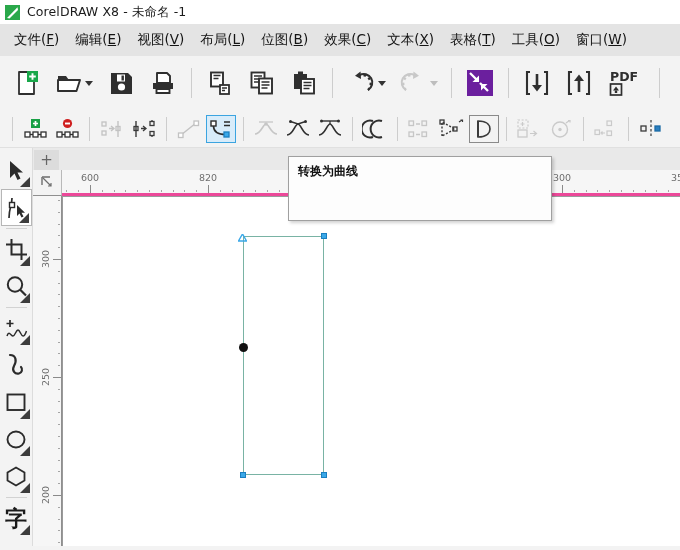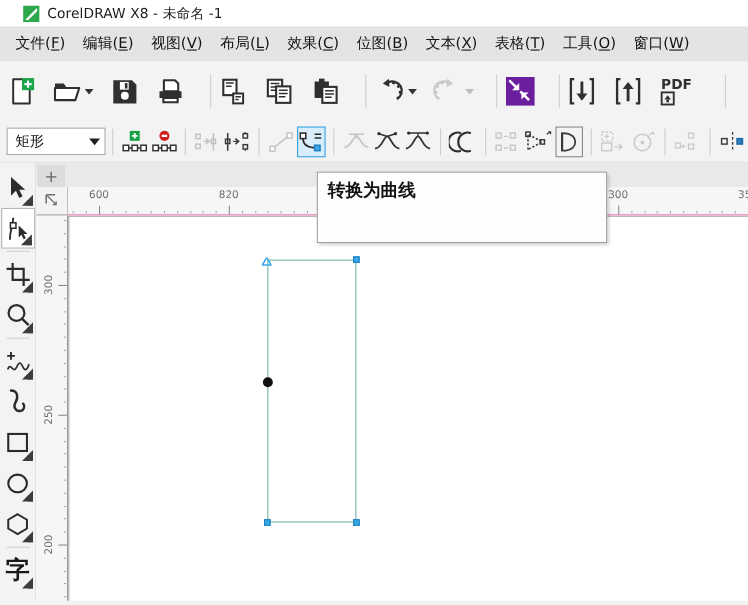--- a/index.html
+++ b/index.html
@@ -8,21 +8,21 @@
     overflow: hidden;
     font-family: "DejaVu Sans", "Liberation Sans", sans-serif;
     background: #ffffff;
   }
   #app { position: relative; width: 680px; height: 550px; }
 
   
   .titlebar {
     position: absolute; left:0; top:0; width:680px; height:24px;
     background:#ffffff;
-    display:flex; align-items:center; gap:7px; padding-left:21px;
+    display:flex; align-items:center; gap:7px; padding-left:5px;
   }
   .app-logo { width:15px; height:15px; position:relative; flex:none; }
   .title-text { font-size:12.5px; color:#1b1b1b; white-space:nowrap; letter-spacing:0.1px; }
 
   
   .menubar {
     position:absolute; left:0; top:24px; width:680px; height:32px;
     background:#e4e4e4;
     display:flex; align-items:center; padding-left:6px;
   }
@@ -32,21 +32,21 @@
   }
   .menu-item u { text-decoration:underline; }
 
   
   .toolbar {
     position:absolute; left:0; top:56px; width:680px; height:54px;
     background:#f3f3f3;
     display:flex; align-items:center; padding-left:6px; gap:0px;
   }
   .tb-btn {
-    width:42px; height:46px; display:flex; align-items:center; 
+    width:42px; height:46px; display:flex; align-items:center; justify-content:center;
     position:relative; cursor:default;
   }
   .tb-btn.wide { width:52px; }
   .tb-sep { width:1px; height:30px; background:#cdcdcd; margin:0 7px; flex:none; }
   .tb-caret {
     width:0;height:0;border-left:4px solid transparent;border-right:4px solid transparent;
     border-top:5px solid #333; margin-left:3px;
   }
   .tb-caret.dim { border-top-color:#bdbdbd; }
 
@@ -105,21 +105,21 @@
   .tool-sep { width:21px; height:1px; background:#d2d2d2; margin:2px 0; }
 
   
   .ruler-corner {
     position:absolute; left:33px; top:170px; width:29px; height:26px;
     background:#f3f3f3; border-right:1px solid #b9b9b9; border-bottom:1px solid #8f8f8f;
     display:flex;align-items:center;justify-content:center;
   }
   .ruler-h {
     position:absolute; left:62px; top:170px; width:618px; height:26px;
-    background:#f6f6f6; border-bottom:1px solid #ec4899; overflow:hidden;
+    background:#f6f6f6; border-bottom:3px solid #ec4899; overflow:hidden;
   }
   .ruler-v {
     position:absolute; left:33px; top:196px; width:29px; height:354px;
     background:#f6f6f6; border-right:1px solid #8f8f8f; overflow:hidden;
   }
   .rh-label { position:absolute; top:2px; font-size:9.5px; color:#6e6e6e; transform:translateX(-50%); }
   .rh-tickmaj { position:absolute; bottom:0; width:1px; height:8px; background:#8a8a8a; }
   .rh-tickmin { position:absolute; bottom:1px; width:1px; height:2px; background:#a5a5a5; }
   .rv-label {
     position:absolute; left:3px; font-size:9.5px; color:#6e6e6e;
@@ -155,21 +155,21 @@
     background:#111111;
   }
 
   
   .tooltip {
     position:absolute; left:288px; top:156px; width:264px; height:65px;
     background:#fdfdfd; border:1px solid #a0a0a0;
     box-shadow:2px 2px 3px rgba(0,0,0,0.18);
     padding:6px 9px; z-index:50;
   }
-  .tt-title { font-size:16px; font-weight:bold; color:#111; margin-bottom:2px; }
+  .tt-title { font-size:12px; font-weight:bold; color:#111; margin-bottom:2px; }
   .tt-body { font-size:12.5px; color:#1a1a1a; line-height:1.32; }
 
   .bottom-strip {
     position:absolute; left:0; top:546px; width:680px; height:4px; background:#f3f3f3;
   }
 </style>
 </head>
 <body>
 
 <div id="app">
@@ -182,22 +182,22 @@
       </svg>
     </span>
     <span class="title-text">CorelDRAW X8 - 未命名 -1</span>
   </div>
 
   <div class="menubar">
     <div class="menu-item"><span>文件</span>(<u>F</u>)</div>
     <div class="menu-item"><span>编辑</span>(<u>E</u>)</div>
     <div class="menu-item"><span>视图</span>(<u>V</u>)</div>
     <div class="menu-item"><span>布局</span>(<u>L</u>)</div>
+    <div class="menu-item"><span>位图</span>(<u>B</u>)</div>
     <div class="menu-item"><span>效果</span>(<u>C</u>)</div>
-    <div class="menu-item"><span>位图</span>(<u>B</u>)</div>
     <div class="menu-item"><span>文本</span>(<u>X</u>)</div>
     <div class="menu-item"><span>表格</span>(<u>T</u>)</div>
     <div class="menu-item"><span>工具</span>(<u>O</u>)</div>
     <div class="menu-item"><span>窗口</span>(<u>W</u>)</div>
 
   </div>
 
   <div class="toolbar">
 
     <div class="tb-btn">
@@ -318,24 +318,20 @@
         <path d="M7 18.5 L10 22.5 H4 Z" fill="#2f2f2f"></path>
         <rect x="5.8" y="22.5" width="2.4" height="2.5" fill="#2f2f2f"></rect>
       </svg>
     </div>
 
     <div class="tb-sep"></div>
   </div>
 
   <div class="propbar">
 
-    <div class="shape-combo">
-      <span>矩形</span>
-      <span class="combo-caret"></span>
-    </div>
 
     <div class="pb-sep"></div>
 
     <div class="pb-btn">
       <svg width="24" height="22" viewBox="0 0 24 22">
         <rect x="8" y="1" width="9" height="9" fill="#18a045"></rect>
         <path d="M12.5 3 v5 M10 5.5 h5" stroke="#fff" stroke-width="1.7"></path>
         <path d="M3 16.5 h18" stroke="#2f2f2f" stroke-width="1.3"></path>
         <rect x="2" y="14" width="5" height="5" fill="#fff" stroke="#2f2f2f" stroke-width="1.3"></rect>
         <rect x="10" y="14" width="5" height="5" fill="#fff" stroke="#2f2f2f" stroke-width="1.3"></rect>

